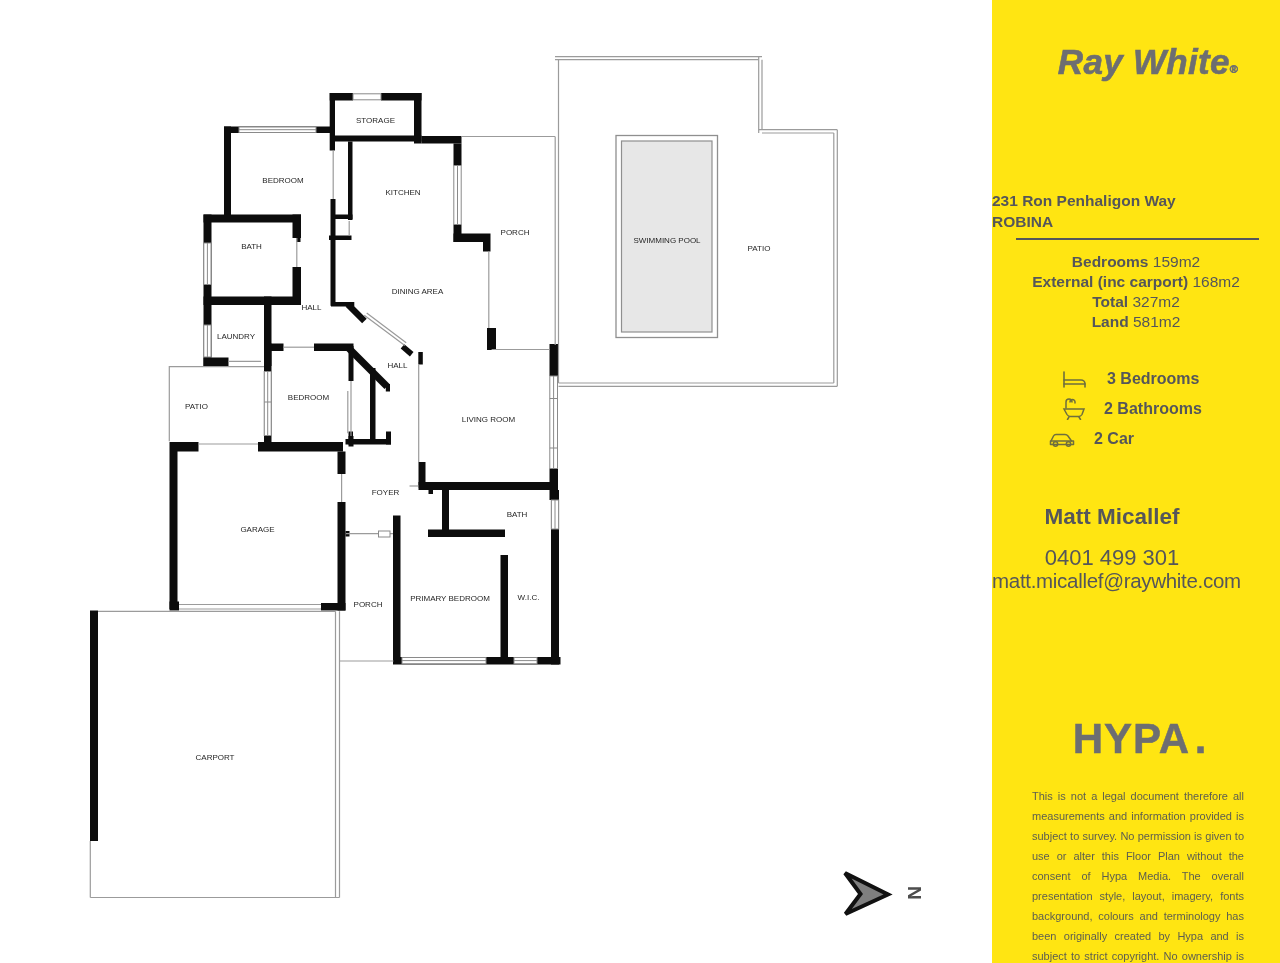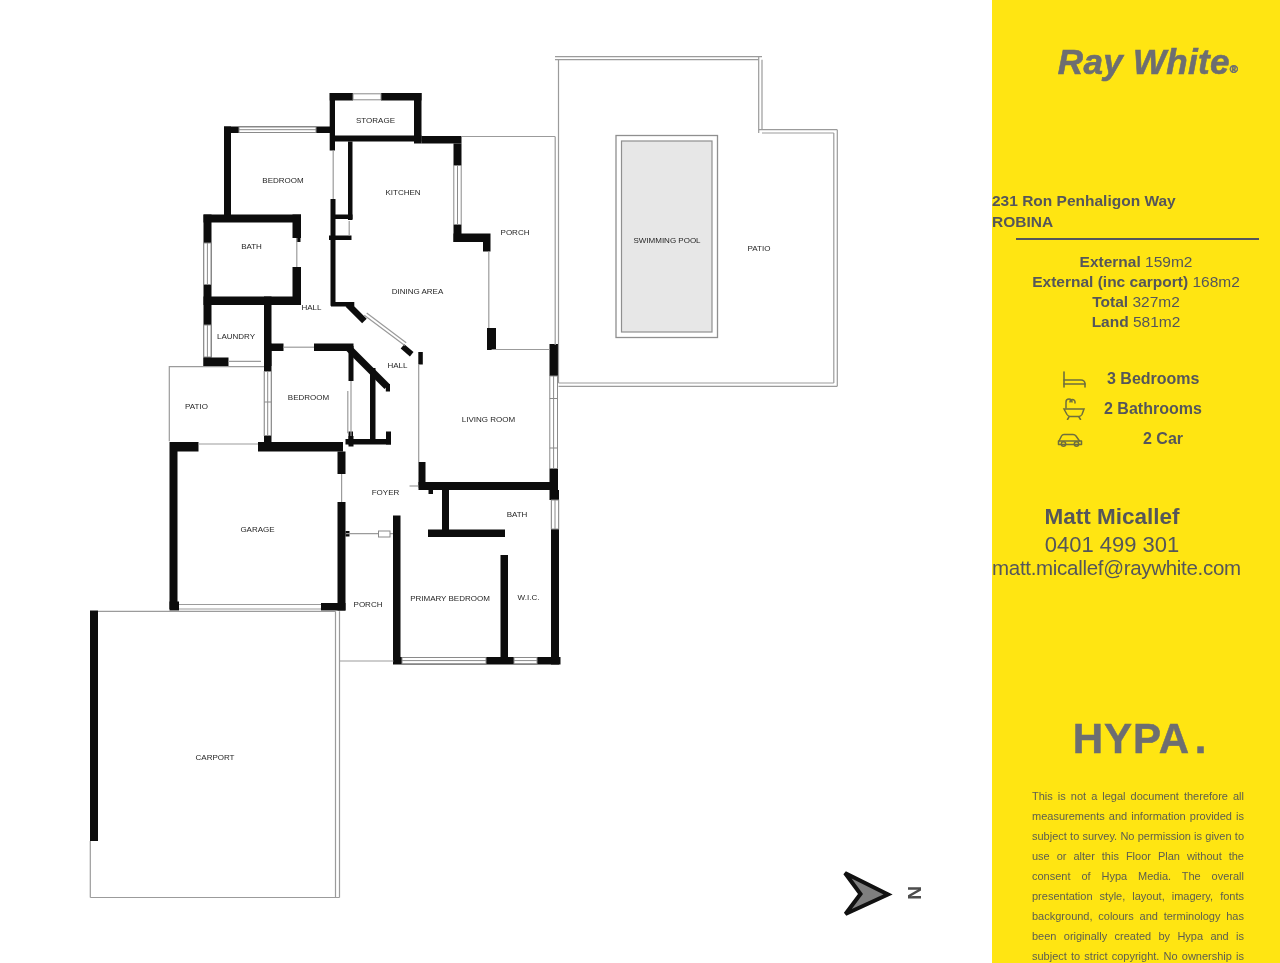--- a/index.html
+++ b/index.html
@@ -9,21 +9,21 @@
   #logo{position:absolute;left:0;top:42px;width:312px;text-align:center;font-weight:bold;font-style:italic;font-size:35px;color:#6d6e71;letter-spacing:0.3px;-webkit-text-stroke:0.6px #6d6e71;}
   #addr{position:absolute;left:0;top:190px;width:288px;text-align:left;font-weight:bold;font-size:15.5px;line-height:21px;color:#55565a;}
   #rule{position:absolute;left:24px;top:238px;width:243px;height:2px;background:#55565a;}
   #specs{position:absolute;left:0;top:252px;width:288px;text-align:center;font-size:15.5px;line-height:20px;color:#55565a;}
   #feat{color:#55565a;} .fr1{top:370px;} .fr2{top:397px;text-align:center;} .fr3{top:430px;}
   .frow{position:absolute;display:flex;align-items:center;}
   .frow svg{flex:0 0 auto;}
   .ftxt{font-weight:bold;font-size:16px;margin-left:18px;}
   #agent{position:absolute;left:0;top:504px;width:240px;text-align:center;color:#55565a;}
   #agent .nm{font-weight:bold;font-size:22.5px;}
-  #agent .ph{font-size:22px;margin-top:2px;}
+  #agent .ph{font-size:22px;margin-top:15px;}
   #agent .em{font-size:20.5px;margin-top:-2px;letter-spacing:-0.3px;}
   #hypa{position:absolute;left:4px;top:715px;width:288px;text-align:center;font-weight:bold;font-size:42px;letter-spacing:1px;color:#6d6e71;-webkit-text-stroke:0.5px #6d6e71;}
   #disc{position:absolute;left:40px;top:786px;width:212px;font-size:11px;line-height:20px;text-align:justify;color:#5d5e50;}
 </style>
 </head>
 <body>
 <svg id="plan" width="992" height="963" viewBox="0 0 992 963">
 <g id="walls" fill="#0c0c0c">
 
 <rect x="329.7" y="93" width="23.3" height="7.5"></rect>
@@ -196,21 +196,21 @@
 <text x="528.5" y="600">W.I.C.</text>
 <text x="368" y="606.5">PORCH</text>
 <text x="215" y="759.5">CARPORT</text>
 </g>
 </svg>
 <div id="side">
   <div id="logo">Ray White<span style="font-size:11px;font-style:normal;vertical-align:1px;">®</span></div>
   <div id="addr">231 Ron Penhaligon Way<br>ROBINA</div>
   <div id="rule"></div>
   <div id="specs">
-    <div><b>External</b> 159m2</div>
+    <div><b>Bedrooms</b> 159m2</div>
     <div><b>External (inc carport)</b> 168m2</div>
     <div><b>Total</b> 327m2</div>
     <div><b>Land</b> 581m2</div>
   </div>
   <div id="feat">
     <div class="frow fr1" style="left:70px;">
         <svg width="27" height="17" viewBox="0 0 27 17">
           <g fill="none" stroke="#6e6e3e" stroke-width="1.6" stroke-linecap="round">
             <path d="M2 1 V16"></path>
             <path d="M2 9 H19 a4 4 0 0 1 4 4 v3"></path>
@@ -223,21 +223,21 @@
         <svg width="24" height="23" viewBox="0 0 24 23">
           <g fill="none" stroke="#6e6e3e" stroke-width="1.5" stroke-linecap="round">
             <path d="M4 11 V5 a3 3 0 0 1 6 0"></path>
             <path d="M8 5 a2.5 2.5 0 0 1 5 0 v1"></path>
             <path d="M2 12 H22 l-2 5.5 a4 4 0 0 1 -3.5 2 H8.5 a4 4 0 0 1 -3.5 -2 z"></path>
             <path d="M7 20 l-1.5 2.5 M17 20 l1.5 2.5"></path>
           </g>
         </svg>
         <span class="ftxt">2 Bathrooms</span>
       </div>
-    <div class="frow fr3" style="left:64px;gap:41px;">
+    <div class="frow fr3" style="left:56px;">
         <svg width="28" height="15" viewBox="0 0 28 15">
           <g fill="none" stroke="#6e6e3e" stroke-width="1.5" stroke-linecap="round">
             <path d="M3 9 l2.5-5 a3 3 0 0 1 2.5-1.5 h9 a4 4 0 0 1 3 1.5 l3.5 5"></path>
             <path d="M2.5 9 h23 v3.5 h-23 z" stroke-linejoin="round"></path>
             <circle cx="7.5" cy="12" r="2.2"></circle>
             <circle cx="20.5" cy="12" r="2.2"></circle>
           </g>
         </svg>
         <span class="ftxt">2 Car</span>
       </div>

